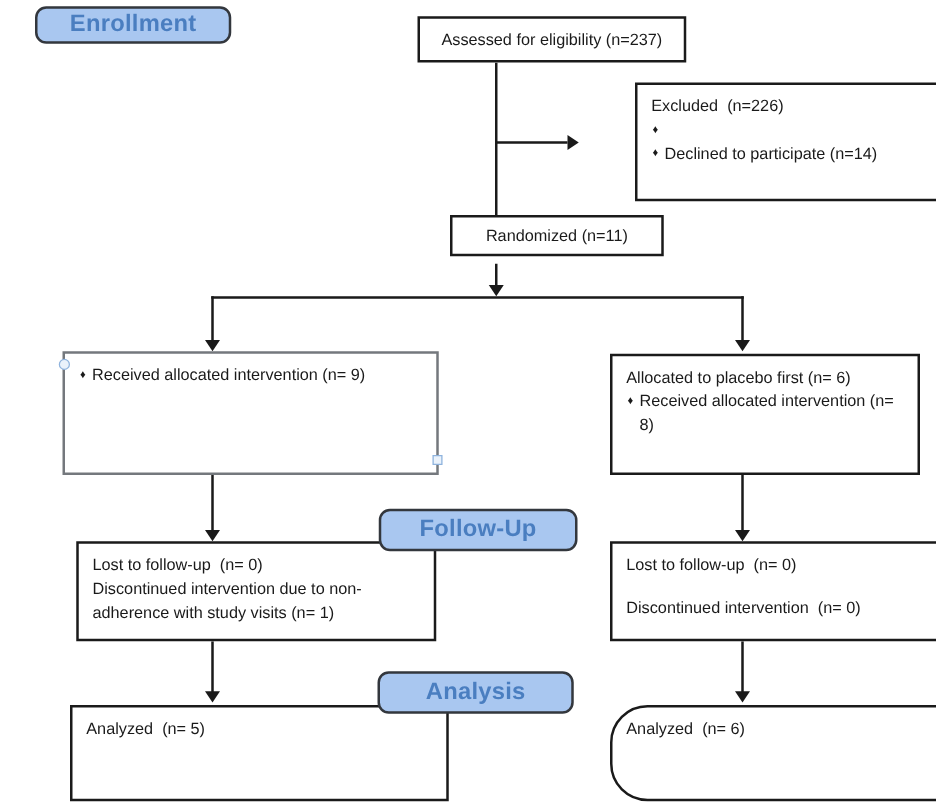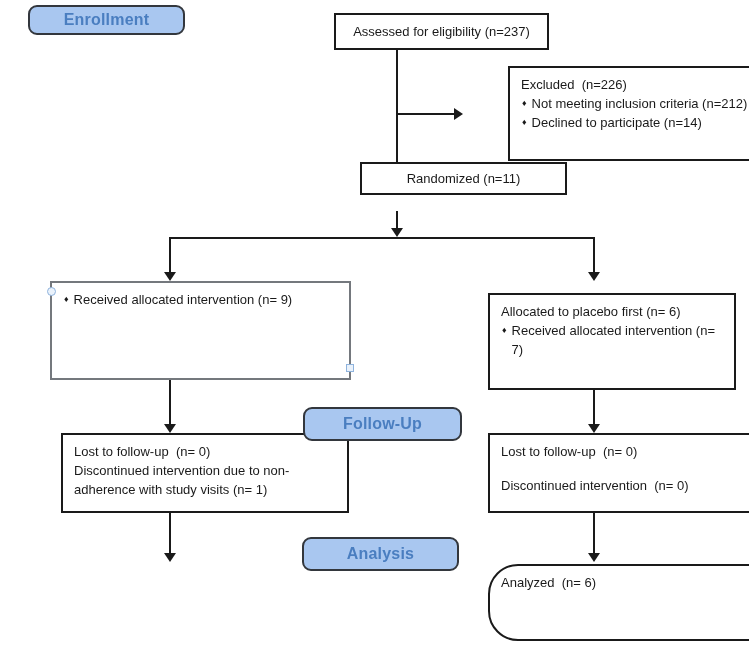--- a/index.html
+++ b/index.html
@@ -22,21 +22,21 @@
     position:absolute;border:2px solid var(--box-border);background:#fff;
     box-sizing:border-box;font-size:13px;line-height:19px;z-index:2;margin-left:44px;
   }
   .fbox.centered{display:flex;align-items:center;justify-content:center;text-align:center;}
   .fbox .pad{padding:7px 11px;}
   .fbox.selected{border-color:var(--selected-box-border);}
   .stage{
     position:absolute;z-index:10;background:var(--label-fill);
     border:2px solid var(--label-border);border-radius:9px;
     display:flex;align-items:center;justify-content:center;
-    font-weight:bold;font-size:16px;color:var(--label-text);
+    font-weight:bold;font-size:19px;color:var(--label-text);
     box-sizing:border-box;letter-spacing:.2px;
   }
   .vline,.hline{position:absolute;background:var(--line);z-index:1;}
   .vline{width:2px;}
   .hline{height:2px;}
   .arrow-down{
     position:absolute;width:0;height:0;z-index:1;
     border-left:6px solid transparent;border-right:6px solid transparent;
     border-top:9px solid var(--line);
   }
@@ -86,68 +86,72 @@
 
   <div class="fbox centered" style="left:290px;top:13px;width:215px;height:37px;">
     <span class="txt">Assessed for eligibility (n=237)</span>
   </div>
 
   <div class="fbox" style="left:464px;top:66px;width:280px;height:95px;">
     <div class="pad">
       <div class="txt">Excluded  (n=226)</div>
       <div class="bullet-line">
         <span class="bullet-glyph">♦</span>
-        <span class="txt">Not meeting inclusion criteria (n=212)</span>
       </div>
       <div class="bullet-line">
         <span class="bullet-glyph">♦</span>
         <span class="txt">Declined to participate (n=14)</span>
       </div>
     </div>
   </div>
 
-  <div class="fbox centered" style="left:316px;top:162px;width:207px;height:33px;">
+  <div class="fbox centered" style="left:316px;top:172px;width:171px;height:33px;">
     <span class="txt">Randomized (n=11)</span>
   </div>
 
   <div class="fbox selected" style="left:6px;top:281px;width:301px;height:99px;">
     <div class="pad">
       <div class="bullet-line">
         <span class="bullet-glyph">♦</span>
         <span class="txt">Received allocated intervention (n= 9)</span>
       </div>
     </div>
     <div class="handle circle" style="left:-5px;top:4px;"></div>
     <div class="handle square" style="right:-5px;bottom:6px;"></div>
   </div>
 
-  <div class="fbox" style="left:444px;top:293px;width:248px;height:97px;">
+  <div class="fbox" style="left:444px;top:283px;width:248px;height:97px;">
     <div class="pad">
       <div class="txt">Allocated to placebo first (n= 6)</div>
       <div class="bullet-line">
         <span class="bullet-glyph">♦</span>
-        <span class="txt">Received allocated intervention (n= 7)</span>
+        <span class="txt">Received allocated intervention (n= 8)</span>
       </div>
     </div>
   </div>
 
   <div class="fbox" style="left:17px;top:433px;width:288px;height:80px;">
     <div class="pad">
       <div class="txt">Lost to follow-up  (n= 0)</div>
       <div class="txt">Discontinued intervention due to non-adherence with study visits (n= 1)</div>
     </div>
   </div>
 
   <div class="fbox" style="left:444px;top:433px;width:301px;height:80px;">
     <div class="pad">
       <div class="txt">Lost to follow-up  (n= 0)</div>
       <div class="txt" style="margin-top:15px;">Discontinued intervention  (n= 0)</div>
     </div>
   </div>
 
+  <div class="fbox" style="left:12px;top:564px;width:303px;height:77px;">
+    <div class="pad">
+      <span class="txt">Analyzed  (n= 5)</span>
+    </div>
+  </div>
 
   <div class="fbox" style="left:444px;top:564px;width:301px;height:77px;border-radius:30px;">
     <div class="pad">
       <span class="txt">Analyzed  (n= 6)</span>
     </div>
   </div>
 
 </div>
 
 </body></html>

